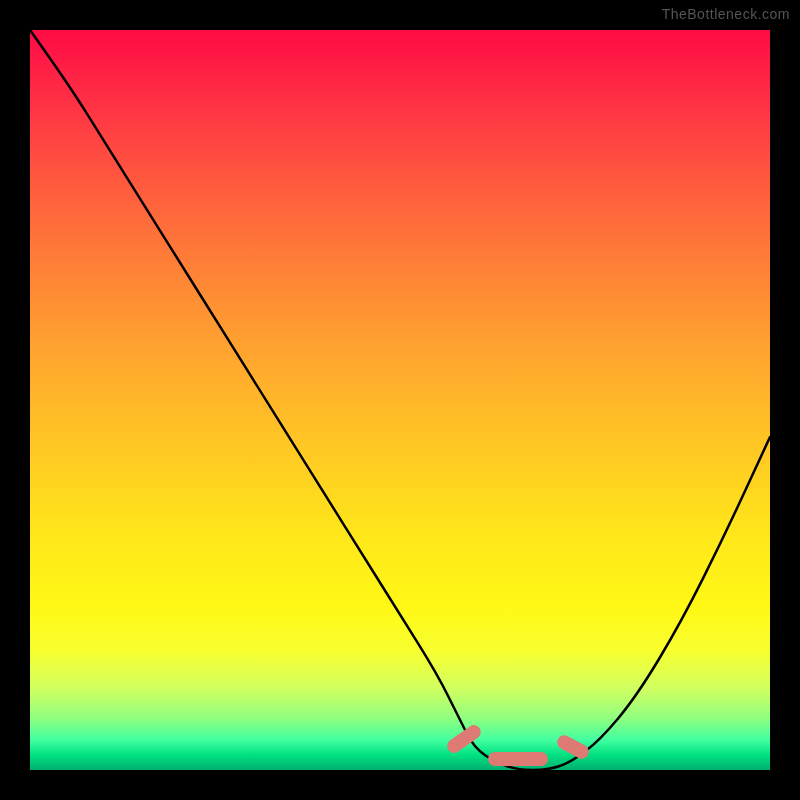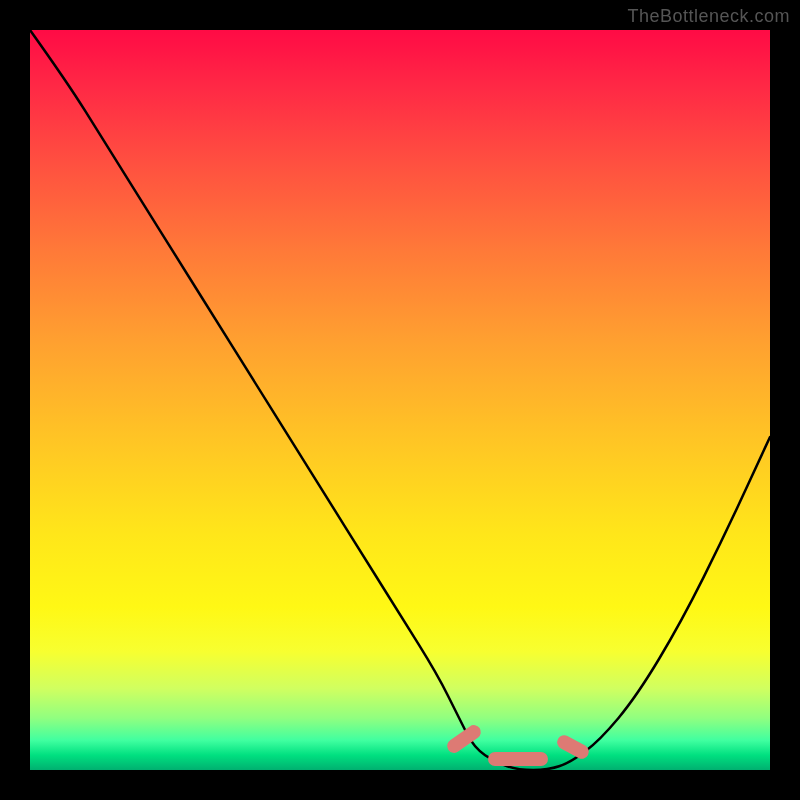--- a/index.html
+++ b/index.html
@@ -9,21 +9,21 @@
     background: #000;
     position: relative;
     font-family: Arial, Helvetica, sans-serif;
     overflow: hidden;
   }
   .attribution {
     position: absolute;
     top: 6px;
     right: 10px;
     color: #555;
-    font-size: 18px;
+    font-size: 14px;
     font-weight: 500;
     letter-spacing: 0.5px;
     z-index: 10;
   }
   .plot-area {
     position: absolute;
     left: 30px;
     top: 30px;
     width: 740px;
     height: 740px;

